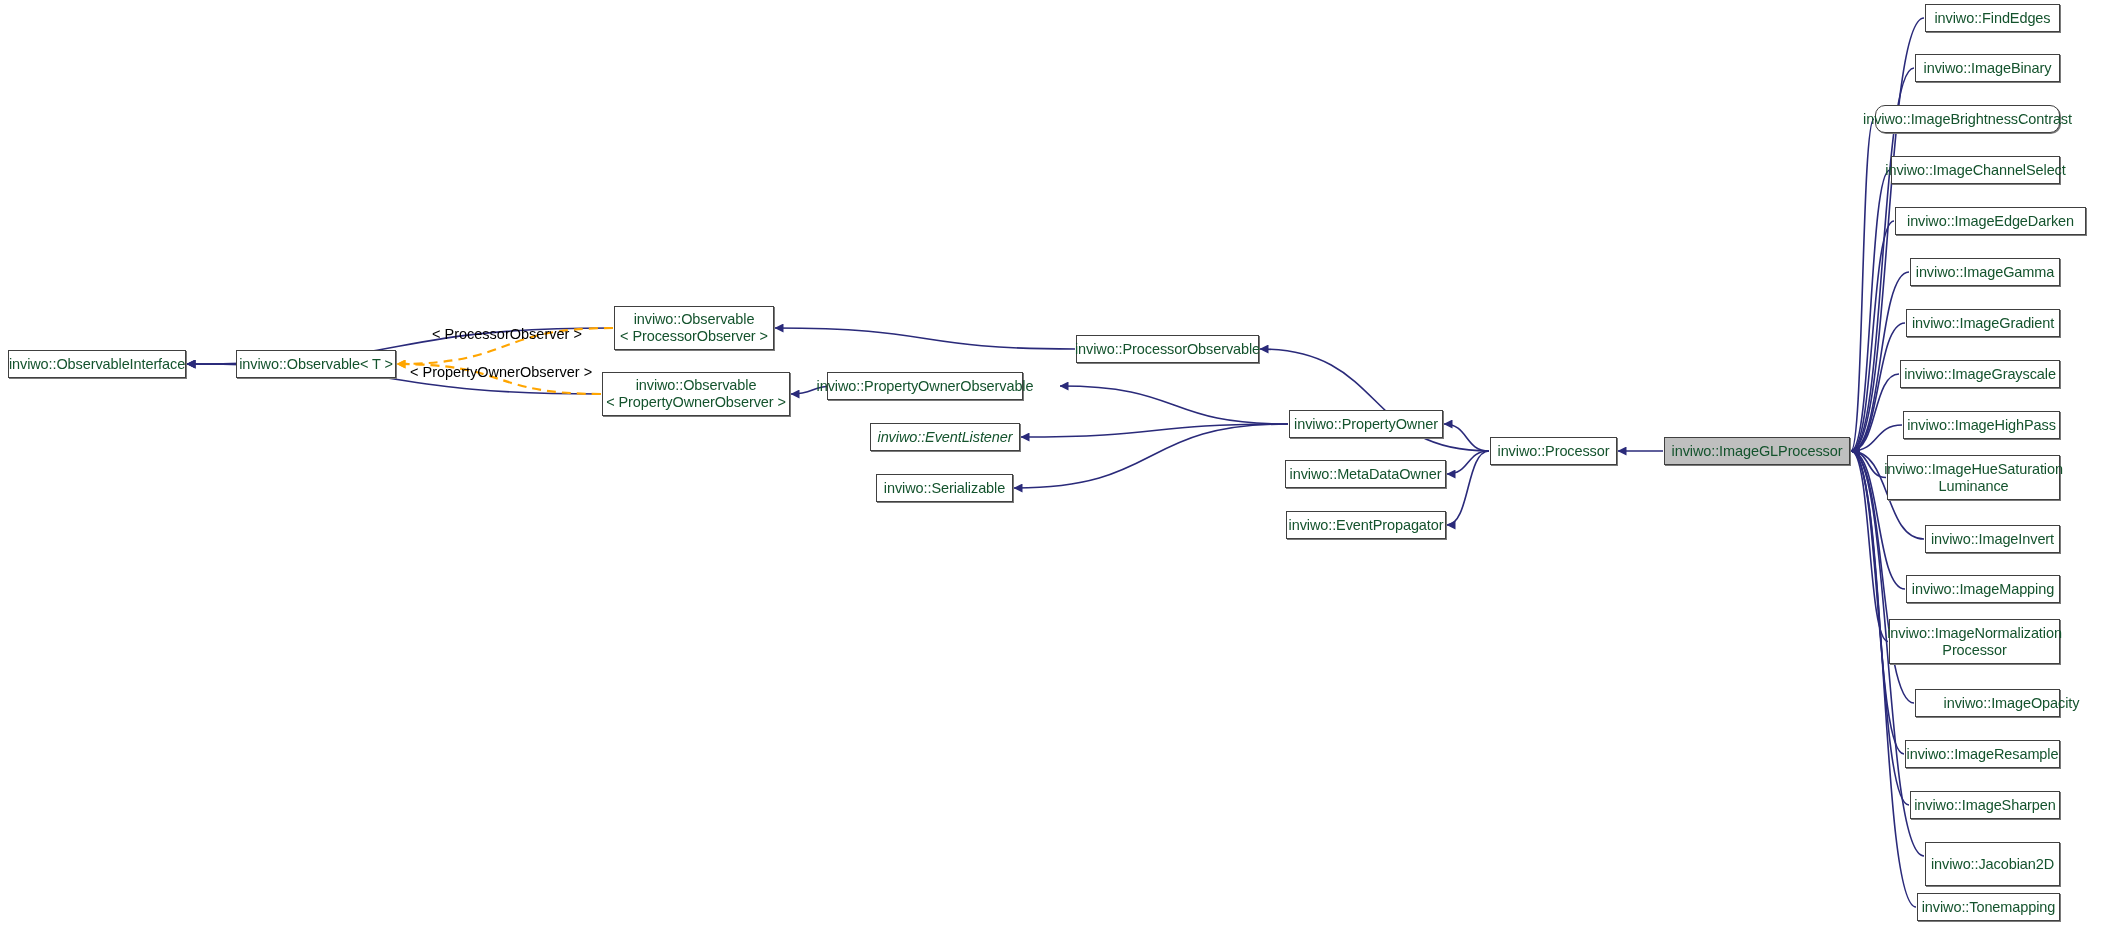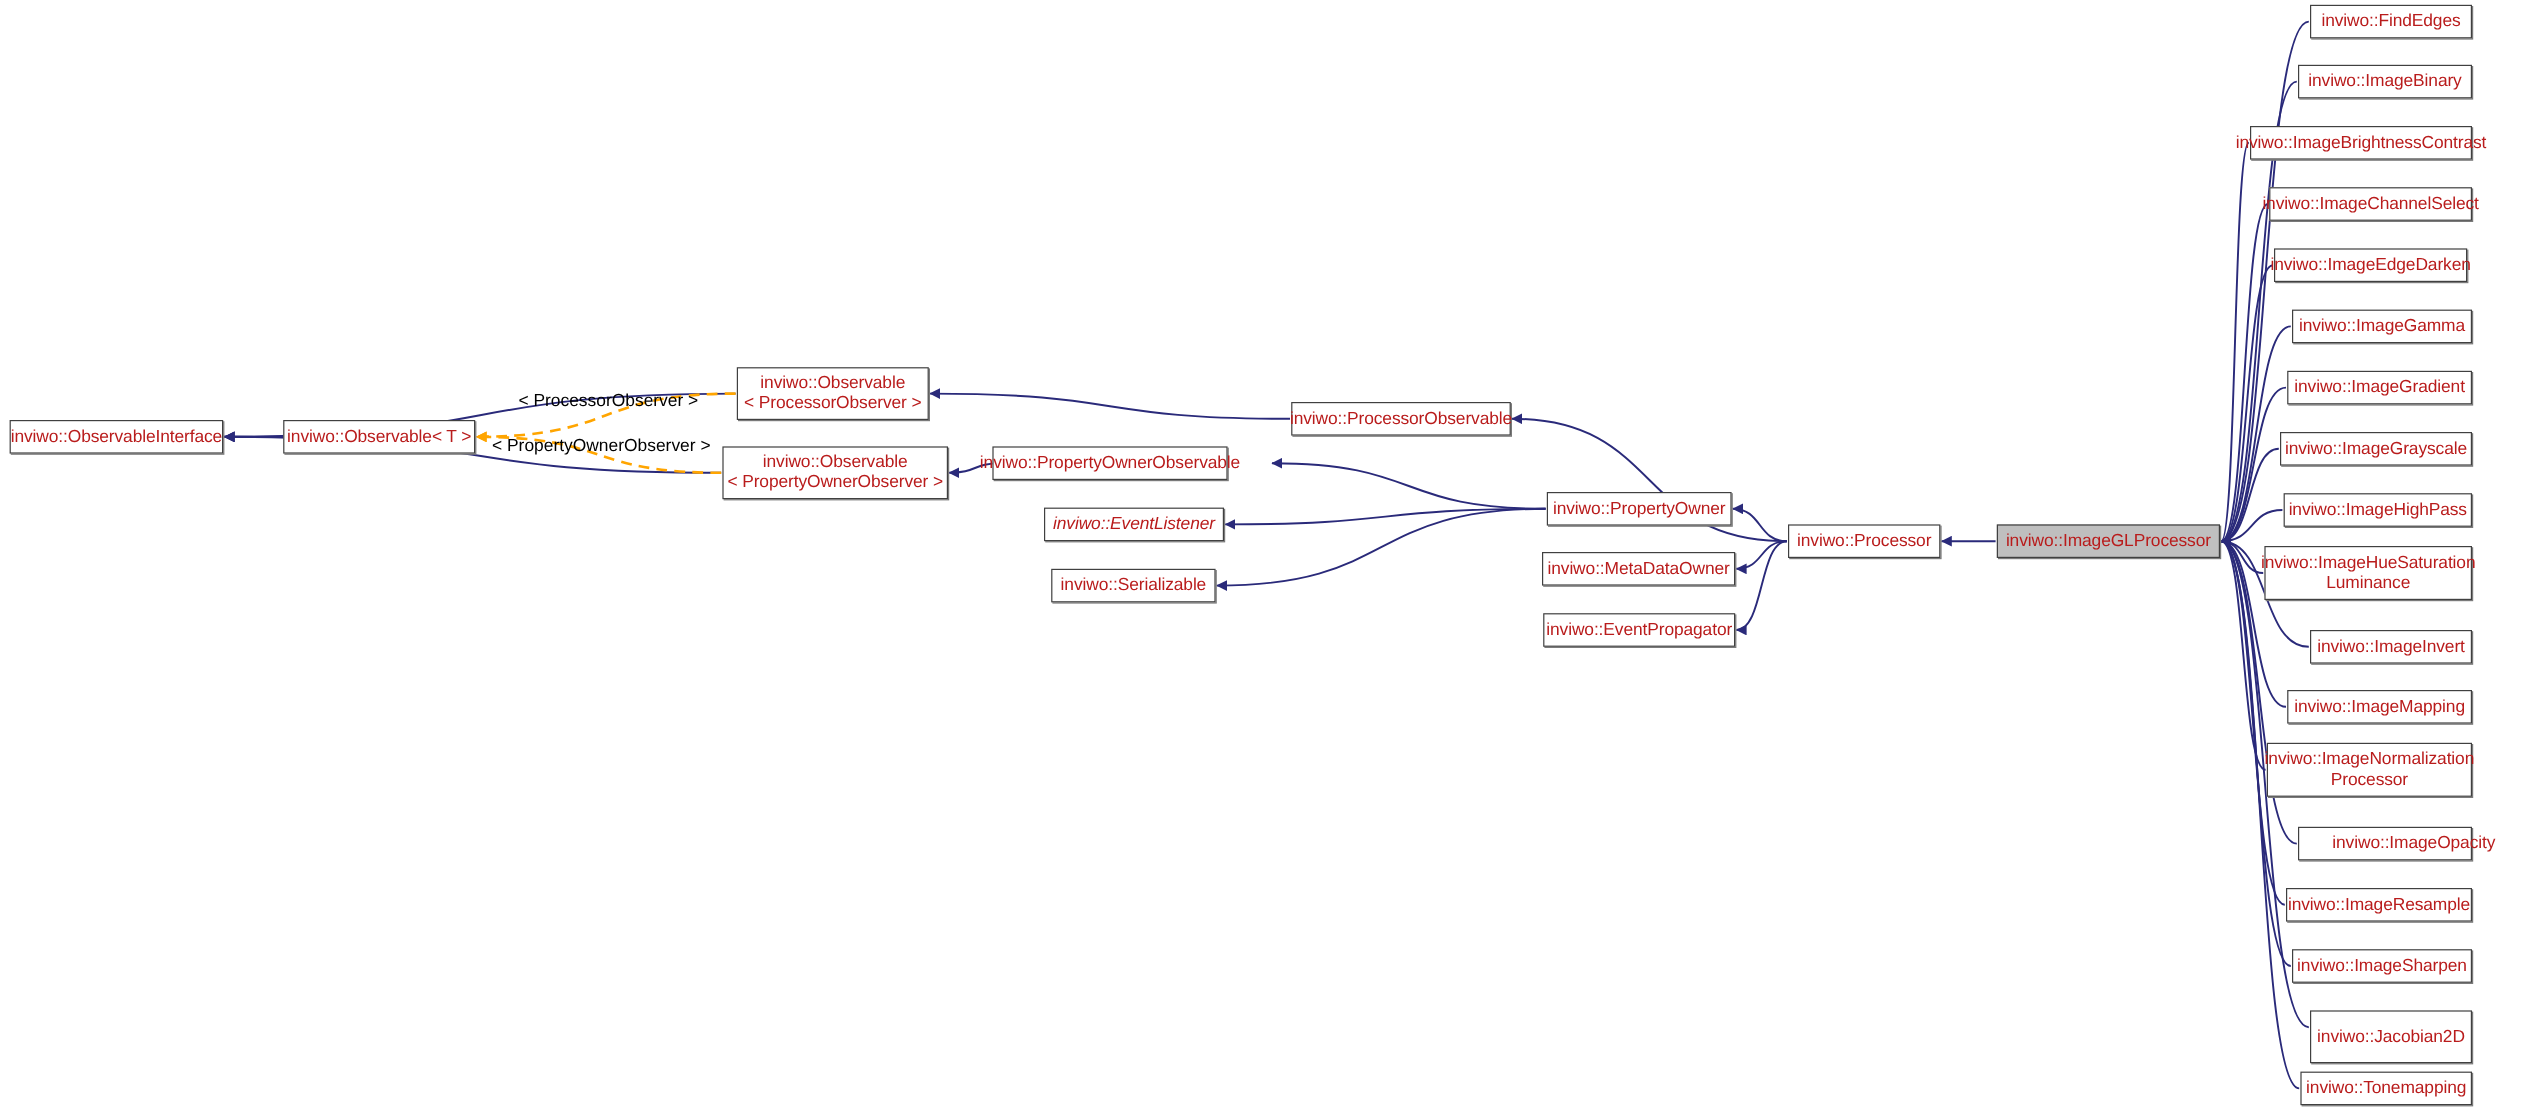--- a/index.html
+++ b/index.html
@@ -23,21 +23,21 @@
     top: 0;
     width: 2105px;
     height: 931px;
     pointer-events: none;
   }
   .node {
     position: absolute;
     box-sizing: border-box;
     border: 1px solid #404040;
     background: #ffffff;
-    color: #b91c1c;
+    color: #14532d;
     font-size: 14.5px;
     line-height: 17px;
     text-align: center;
     display: flex;
     flex-direction: column;
     align-items: center;
     justify-content: center;
     white-space: pre;
     letter-spacing: -0.1px;
     box-shadow: 1px 1px 0 0 #7a7a7a;
@@ -113,23 +113,23 @@
       <div class="node" style="left: 827px; top: 372px; width: 196px; height: 28px; text-align: right;"><span class="ln">inviwo::PropertyOwnerObservable</span></div>
       <div class="node" style="left: 870px; top: 423px; width: 150px; height: 28px; font-style: italic;"><span class="ln">inviwo::EventListener</span></div>
       <div class="node" style="left: 876px; top: 474px; width: 137px; height: 28px;"><span class="ln">inviwo::Serializable</span></div>
       <div class="node" style="left: 1289px; top: 410px; width: 154px; height: 28px;"><span class="ln">inviwo::PropertyOwner</span></div>
       <div class="node" style="left: 1285px; top: 460px; width: 161px; height: 28px;"><span class="ln">inviwo::MetaDataOwner</span></div>
       <div class="node" style="left: 1286px; top: 511px; width: 160px; height: 28px;"><span class="ln">inviwo::EventPropagator</span></div>
       <div class="node" style="left: 1490px; top: 437px; width: 127px; height: 28px;"><span class="ln">inviwo::Processor</span></div>
       <div class="node highlight" style="left: 1664px; top: 437px; width: 186px; height: 28px;"><span class="ln">inviwo::ImageGLProcessor</span></div>
       <div class="node" style="left: 1925px; top: 4px; width: 135px; height: 28px;"><span class="ln">inviwo::FindEdges</span></div>
       <div class="node" style="left: 1915px; top: 54px; width: 145px; height: 28px;"><span class="ln">inviwo::ImageBinary</span></div>
-      <div class="node" style="left: 1875px; top: 105px; width: 185px; height: 28px;"><span class="ln">inviwo::ImageBrightnessContrast</span></div>
+      <div class="node" style="left: 1875px; top: 105px; width: 185px; height: 28px; border-radius: 10px;"><span class="ln">inviwo::ImageBrightnessContrast</span></div>
       <div class="node" style="left: 1891px; top: 156px; width: 169px; height: 28px;"><span class="ln">inviwo::ImageChannelSelect</span></div>
-      <div class="node" style="left: 1895px; top: 207px; width: 161px; height: 28px;"><span class="ln">inviwo::ImageEdgeDarken</span></div>
+      <div class="node" style="left: 1895px; top: 207px; width: 191px; height: 28px;"><span class="ln">inviwo::ImageEdgeDarken</span></div>
       <div class="node" style="left: 1910px; top: 258px; width: 150px; height: 28px;"><span class="ln">inviwo::ImageGamma</span></div>
       <div class="node" style="left: 1906px; top: 309px; width: 154px; height: 28px;"><span class="ln">inviwo::ImageGradient</span></div>
       <div class="node" style="left: 1900px; top: 360px; width: 160px; height: 28px;"><span class="ln">inviwo::ImageGrayscale</span></div>
       <div class="node" style="left: 1903px; top: 411px; width: 157px; height: 28px;"><span class="ln">inviwo::ImageHighPass</span></div>
       <div class="node" style="left: 1887px; top: 455px; width: 173px; height: 45px;"><span class="ln">inviwo::ImageHueSaturation</span><span class="ln">Luminance</span></div>
       <div class="node" style="left: 1925px; top: 525px; width: 135px; height: 28px;"><span class="ln">inviwo::ImageInvert</span></div>
       <div class="node" style="left: 1906px; top: 575px; width: 154px; height: 28px;"><span class="ln">inviwo::ImageMapping</span></div>
       <div class="node" style="left: 1889px; top: 619px; width: 171px; height: 45px;"><span class="ln">inviwo::ImageNormalization</span><span class="ln">Processor</span></div>
       <div class="node" style="left: 1915px; top: 689px; width: 145px; height: 28px; padding-left: 48px;"><span class="ln">inviwo::ImageOpacity</span></div>
       <div class="node" style="left: 1905px; top: 740px; width: 155px; height: 28px;"><span class="ln">inviwo::ImageResample</span></div>

